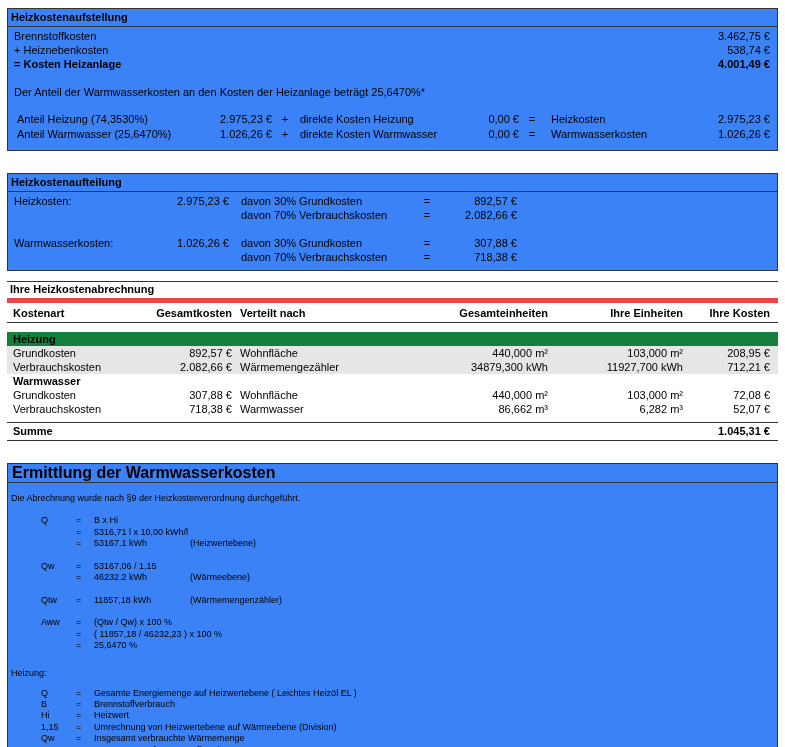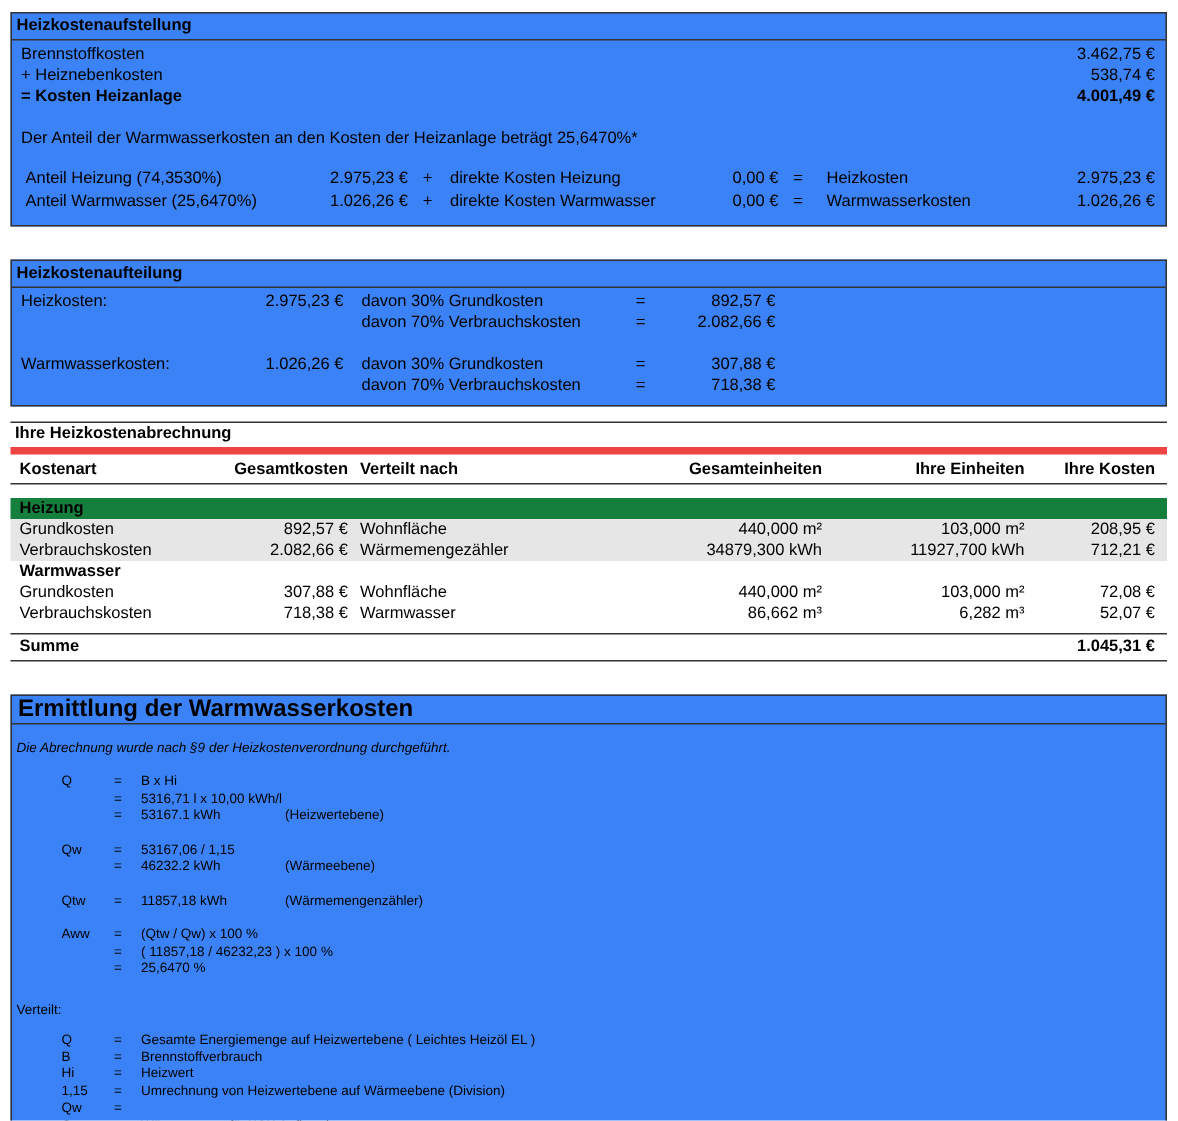--- a/index.html
+++ b/index.html
@@ -41,21 +41,21 @@
   .t-grid .c2{text-align:right;}
   .t-grid .c3{padding-left:8px;}
   .t-grid .c4,.t-grid .c5,.t-grid .c6{text-align:right;}
   .t-spacer{height:9px;}
   .t-sum{font-weight:bold;border-top:1px solid #333;border-bottom:1px solid #333;
          margin-top:6px;padding-top:1px;padding-bottom:2px;line-height:14px;}
   
   #box4{margin-top:22px;padding-bottom:7px;}
   .b4-title{font-size:16px;padding:2px 3px 3px 4px;}
   .small{font-size:9px;}
-  .b4-intro{margin-top:10px;padding-left:3px;line-height:11px;font-style:italic;}
+  .b4-intro{margin-top:10px;padding-left:3px;line-height:11px;}
   .f-block{margin-top:11px;}
   .f-row{display:grid;grid-template-columns:35px 18px auto;padding-left:33px;line-height:11.5px;}
   .f-expr{display:inline-block;min-width:67px;}
   .f-note{margin-left:4px;padding-left:25px;}
   .legend-title{margin-top:16px;padding-left:3px;line-height:11px;}
   .legend{margin-top:9px;}
   .legend .f-row{line-height:11.4px;}
 </style>
 </head>
 <body>
@@ -258,21 +258,21 @@
       <span>=</span>
       <span><span class="f-expr">( 11857,18 / 46232,23 ) x 100 %</span><span class="f-note"></span></span>
     </div>
     <div class="f-row">
       <span></span>
       <span>=</span>
       <span><span class="f-expr">25,6470 %</span><span class="f-note"></span></span>
     </div>
   </div>
 
-  <div class="legend-title small">Verteilt:</div>
+  <div class="legend-title small">Heizung:</div>
 
   <div class="legend small">
     <div class="f-row">
       <span>Q</span>
       <span>=</span>
       <span>Gesamte Energiemenge auf Heizwertebene ( Leichtes Heizöl EL )</span>
     </div>
     <div class="f-row">
       <span>B</span>
       <span>=</span>
@@ -284,20 +284,21 @@
       <span>Heizwert</span>
     </div>
     <div class="f-row">
       <span>1,15</span>
       <span>=</span>
       <span>Umrechnung von Heizwertebene auf Wärmeebene (Division)</span>
     </div>
     <div class="f-row">
       <span>Qw</span>
       <span>=</span>
+      <span>Insgesamt verbrauchte Wärmemenge</span>
     </div>
     <div class="f-row">
       <span>Qtw</span>
       <span>=</span>
       <span>Wärmemenge für WW-Aufbereitung</span>
     </div>
 
   </div>
 </div>
 

